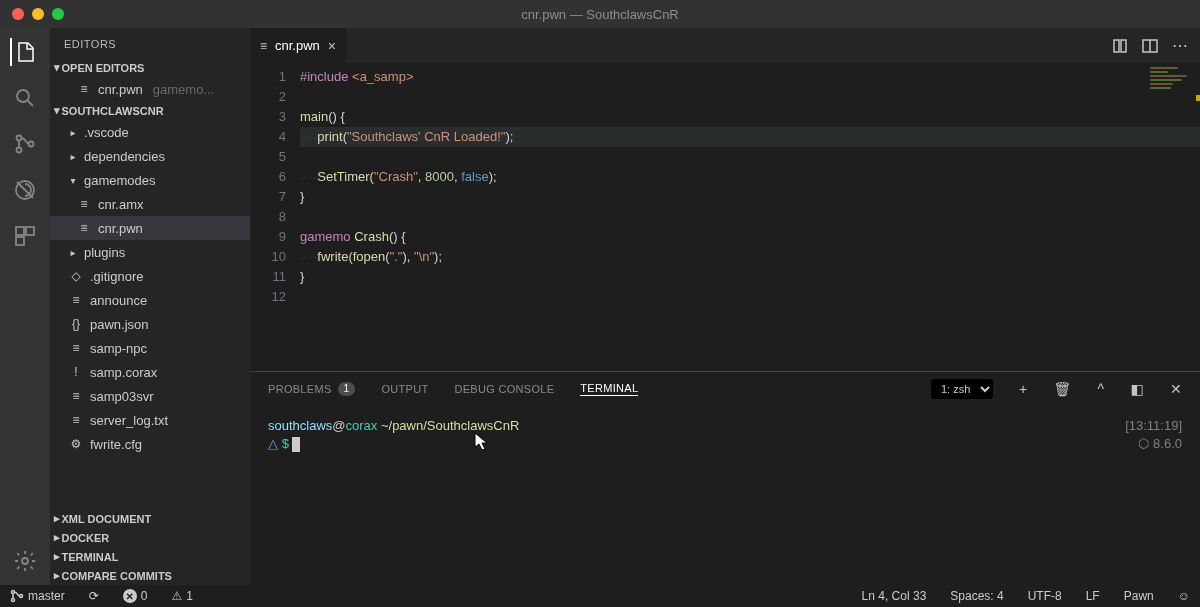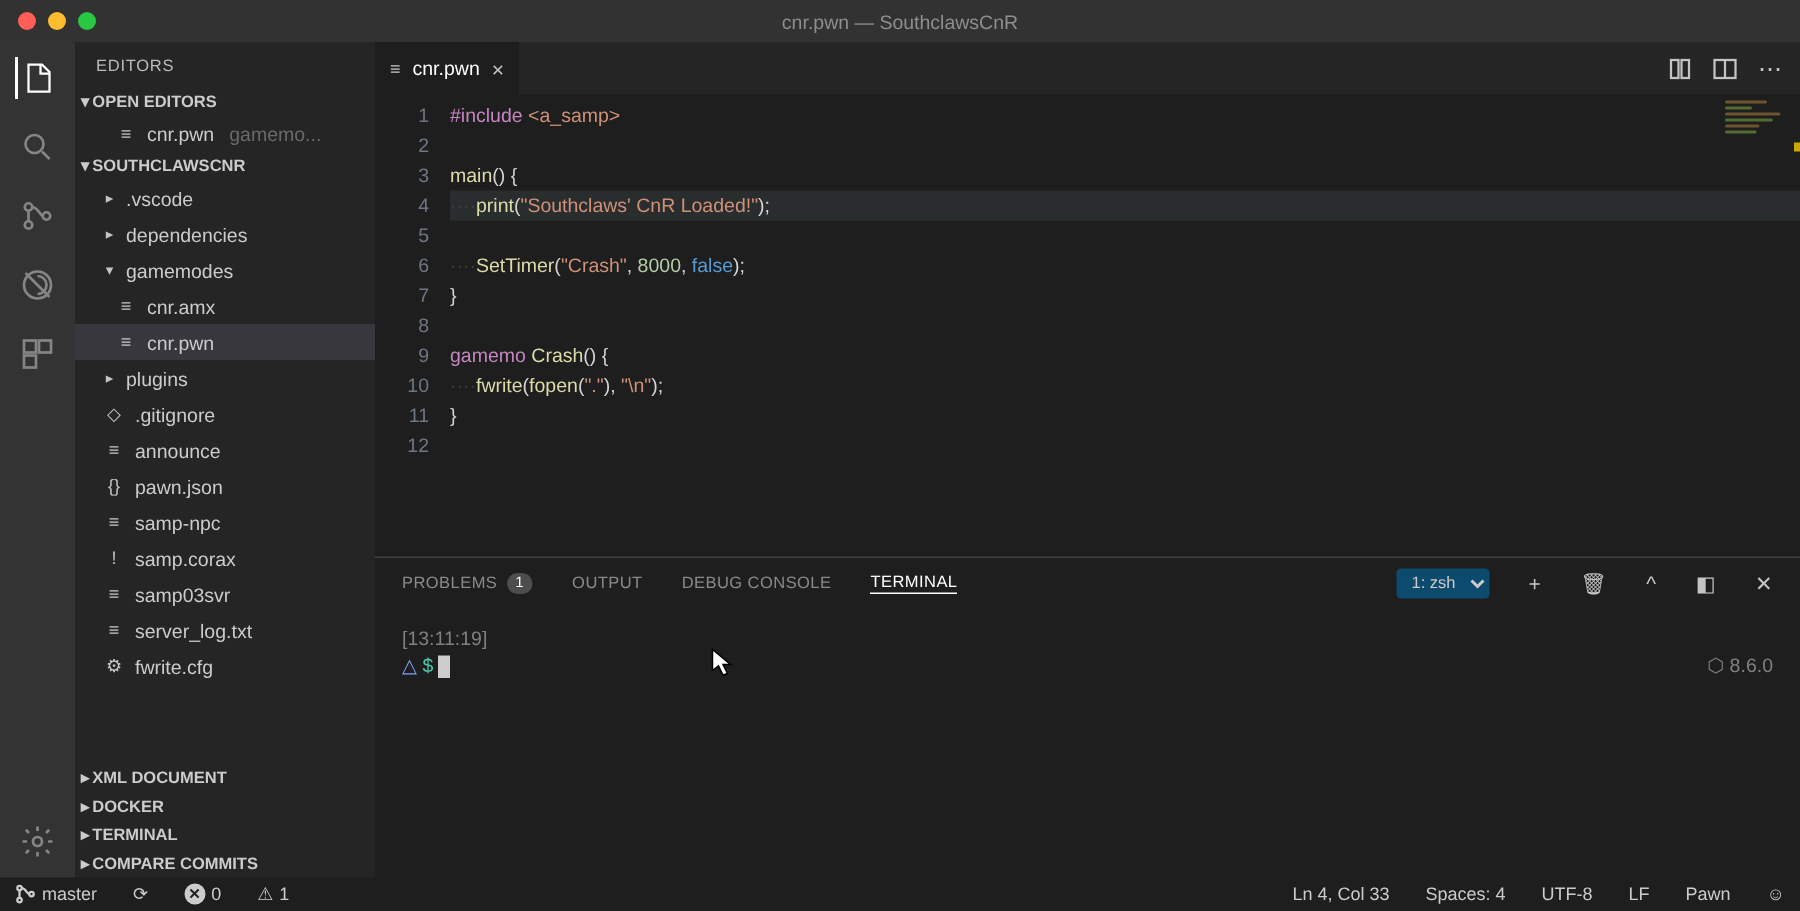--- a/index.html
+++ b/index.html
@@ -41,21 +41,21 @@
 .minimap { position:absolute; right:2px; top:2px; width:50px; height:60px; display:flex; flex-direction:column; gap:2px; padding:2px; opacity:0.7;}
 .minimap div { height:2px; border-radius:1px;}
 .sidemarker { position:absolute; right:0; top:32px; width:4px; height:6px; background:#cca700;}
 .tk-kw { color:#c586c0; } .tk-inc { color:#c586c0;} .tk-str{color:#ce9178;} .tk-fn{color:#dcdcaa;} .tk-num{color:#b5cea8;} .tk-bool{color:#569cd6;} .tk-plain{color:#d4d4d4;} .tk-dot{color:#404040;}
 .panel { height: 214px; border-top: 1px solid #414141; display:flex; flex-direction:column; background:#1e1e1e;}
 .panel-tabs { display:flex; align-items:center; height: 34px; padding: 0 18px; gap: 26px; font-size: 11px; color:#8a8a8a; letter-spacing:0.3px;}
 .panel-tabs .pt { cursor:pointer; display:flex; align-items:center; gap:6px;}
 .panel-tabs .pt.active { color:#ffffff; border-bottom:1px solid #fff; padding-bottom:1px;}
 .panel-tabs .badge { background:#4d4d4d; color:#fff; border-radius:8px; padding:0 6px; font-size:10px; line-height:14px;}
 .panel-tabs .spacer{flex:1;}
-.panel-tabs select { background:#0c4a6e; color:#ccc; border:none; font-size:11px; padding:3px 6px; border-radius:3px;}
+.panel-tabs select { background:#000000; color:#ccc; border:none; font-size:11px; padding:3px 6px; border-radius:3px;}
 .panel-tabs .picon { color:#c5c5c5; cursor:pointer; font-size:14px;}
 .terminal { flex:1; padding: 12px 18px 0; font-family:"Menlo","Consolas",monospace; font-size:13px; position:relative;}
 .termline { display:flex; justify-content:space-between; height:18px;}
 .term-user{color:#9cdcfe;} .term-host{color:#4ec9b0;} .term-path{color:#dcdcaa;} .term-time{color:#808080;} .term-delta{color:#7aa2f7;} .term-dollar{color:#4ec9b0;}
 .term-cursor{display:inline-block; width:8px; height:15px; background:#cccccc; vertical-align:middle;}
 .mouse { position:absolute; pointer-events:none; }
 .statusbar { height: 22px; background: #1e1e1e; display:flex; align-items:center; font-size:12px; color:#cccccc; padding: 0 10px; gap:24px;}
 .statusbar .spacer{flex:1;}
 .statusbar .sbitem { display:flex; align-items:center; gap:4px; cursor:pointer;}
 .circle-x { display:inline-flex; width:14px; height:14px; border-radius:50%; background:#cccccc; color:#1e1e1e; align-items:center; justify-content:center; font-size:10px; font-weight:bold;}
@@ -283,20 +283,25 @@
         <div class="spacer"></div>
         <select><option>1: zsh</option></select>
         <span class="picon">+</span>
         <span class="picon">🗑</span>
         <span class="picon">^</span>
         <span class="picon">◧</span>
         <span class="picon">✕</span>
       </div>
       <div class="terminal">
         <div class="termline">
+          <span>
+            <span class="term-user">southclaws</span><span>@</span><span class="term-host">corax</span>
+            <span> </span>
+            <span class="term-path">~/pawn/SouthclawsCnR</span>
+          </span>
           <span class="term-time">[13:11:19]</span>
         </div>
         <div class="termline">
           <span>
             <span class="term-delta">△</span>
             <span> </span>
             <span class="term-dollar">$</span>
             <span> </span>
             <span class="term-cursor"></span>
           </span>

